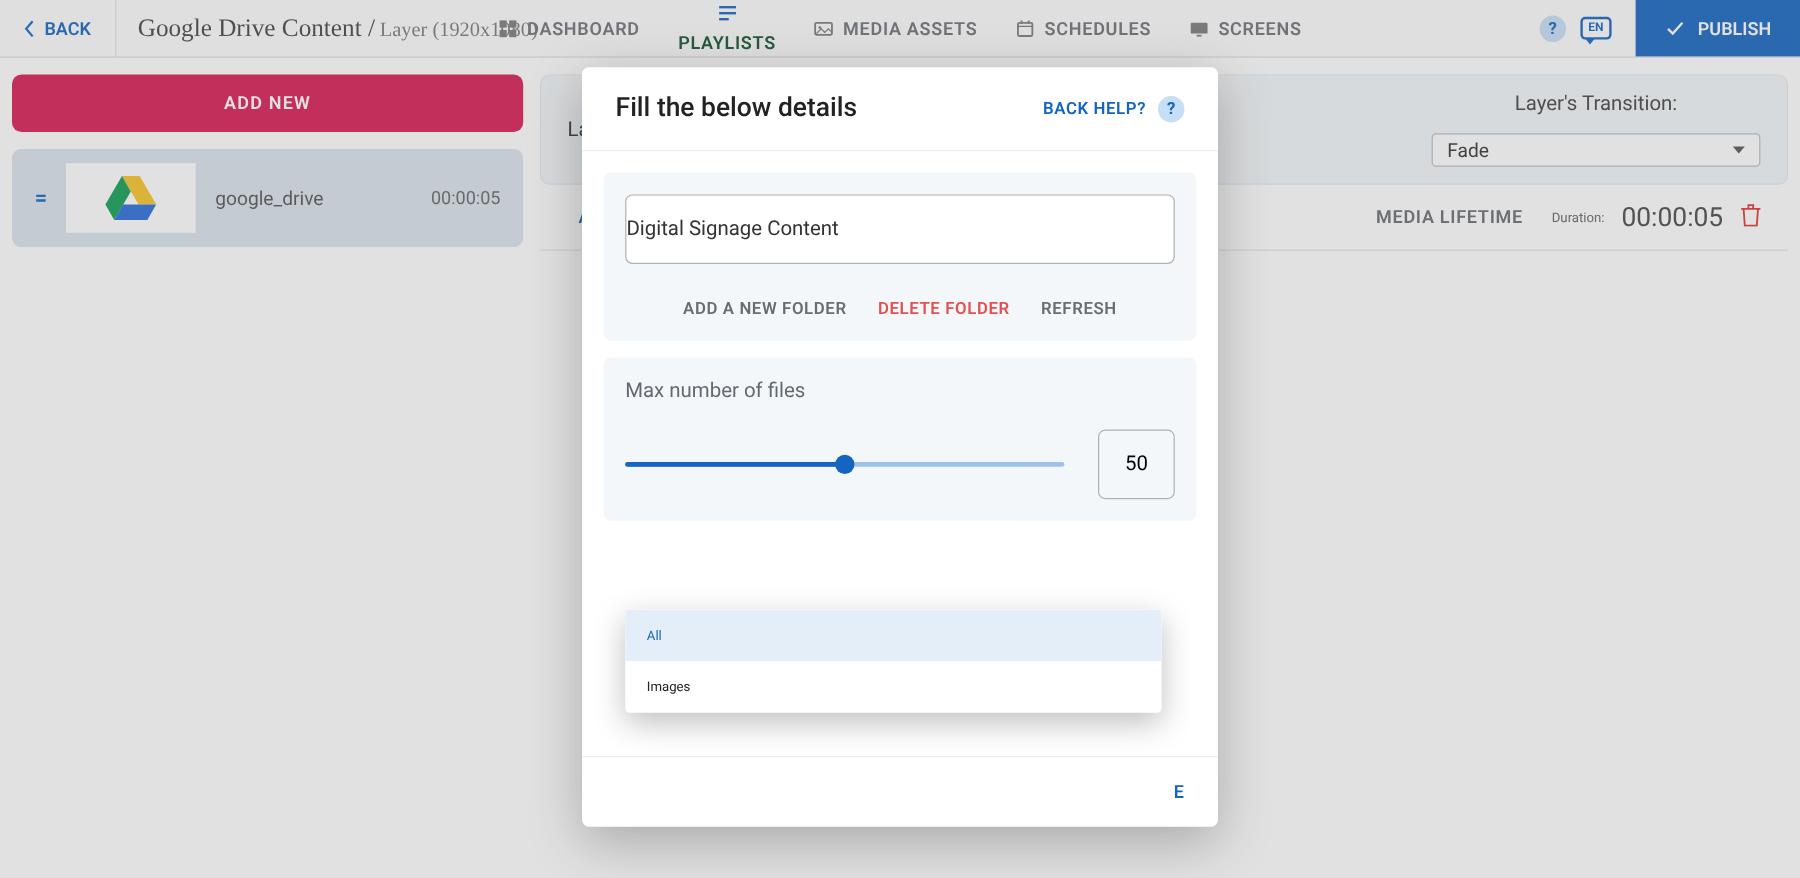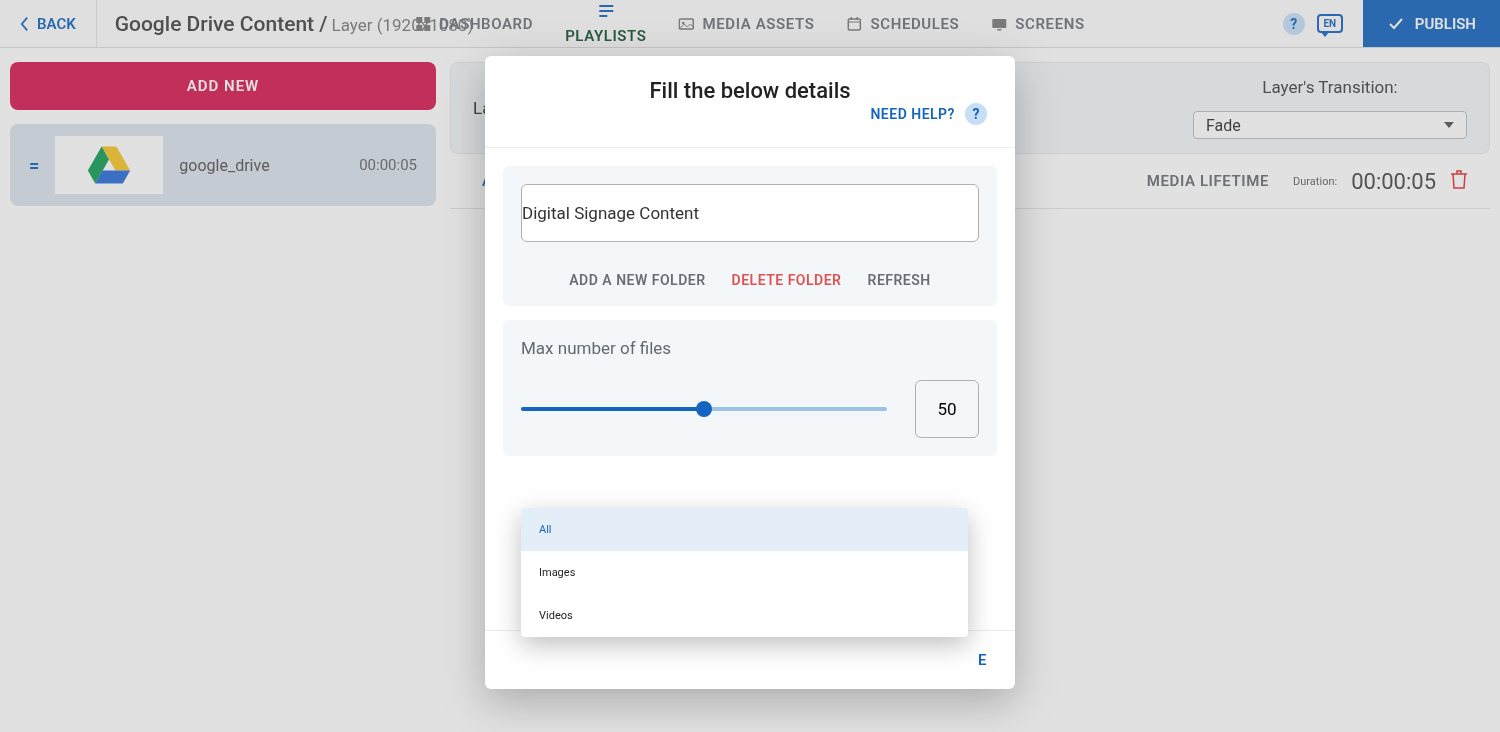--- a/index.html
+++ b/index.html
@@ -2,21 +2,21 @@
 <html><head>
 <meta charset="utf-8">
 <style>
   * { box-sizing: border-box; margin: 0; padding: 0; }
   html, body { width: 1500px; height: 732px; font-family: -apple-system, BlinkMacSystemFont, "Segoe UI", Roboto, sans-serif; background: #fff; overflow: hidden; }
   
   
   .topbar { height: 48px; display: flex; align-items: center; border-bottom: 1px solid #ddd; background: #fdfdfd; position: relative; }
   .back-btn { display: flex; align-items: center; color: #1565c0; font-size: 15px; font-weight: 600; gap: 8px; padding: 0 20px; border-right: 1px solid #e2e2e2; height: 100%; cursor: pointer; }
   .back-btn svg { width: 9px; height: 16px; }
-  .breadcrumb { padding-left: 18px; display: flex; align-items: baseline; gap: 4px; }
+  .breadcrumb { padding-left: 18px; display: flex; align-items: baseline; gap: 4px; font-family: Liberation Serif, serif; }
   .breadcrumb-main { font-size: 21px; font-weight: 500; color: #444; }
   .breadcrumb-sub { font-size: 17px; color: #7b7b7b; }
   .top-nav { position: absolute; left: 50%; transform: translateX(-50%); display: flex; gap: 0; }
   .nav-item { display: flex; align-items: center; gap: 8px; padding: 0 16px; font-size: 15px; font-weight: 600; letter-spacing: 0.6px; color: #6f7278; cursor: pointer; }
   .nav-item.active { color: #14532d; flex-direction: column; }
   .nav-item svg { width: 16px; height: 16px; }
   .top-right { margin-left: auto; display: flex; align-items: center; gap: 12px; padding-right: 0; height: 100%; }
   .help-circle { width: 22px; height: 22px; border-radius: 50%; background: #c7def7; color: #1565c0; display: flex; align-items: center; justify-content: center; font-size: 14px; font-weight: 700; cursor: pointer; }
   .lang-badge { width: 26px; height: 19px; border: 2px solid #1565c0; border-radius: 4px; color: #1565c0; font-size: 10px; font-weight: 700; display: flex; align-items: center; justify-content: center; }
   .speech-tail { width:0; height:0; border-left:4px solid transparent; border-right:4px solid transparent; border-top:5px solid #1565c0; position: relative; left:-22px; top:11px; }
@@ -48,21 +48,21 @@
   .tab.active { color:#1565c0; }
   .tab-right { margin-left:auto; display:flex; align-items:center; gap:14px; }
   .duration-label { color:#666; font-size:11px; }
   .duration-val { font-size:22px; color:#4a4a4a; }
   .trash-icon { color:#e33232; cursor:pointer; }
   .trash-icon svg { width:18px; height:20px; }
   
   
   .overlay { position:fixed; inset:0; background:rgba(120,120,120,0.22); display:flex; justify-content:center; }
   .modal { width:530px; margin-top:56px; background:#fff; border-radius:6px; box-shadow:0 12px 44px rgba(0,0,0,0.25); display:flex; flex-direction:column; height:633px; overflow:visible; }
-  .modal-header { padding:22px 28px; display:flex; align-items:center; border-bottom:1px solid #ececec;flex-direction:column; }
+  .modal-header { padding:22px 28px; display:flex; border-bottom:1px solid #ececec; }
   .modal-title { font-size:22px; color:#222; font-weight:500; }
   .modal-help { margin-left:auto; display:flex; align-items:center; gap:10px; }
   .need-help-link { color:#1565c0; font-size:14px; font-weight:600; letter-spacing:0.5px; cursor:pointer; }
   
   .modal-body { padding:18px 18px 0 18px; flex:1; display:flex; flex-direction:column; gap:14px; }
   .card-section { background:#f4f7fa; border-radius:6px; padding:18px; }
   .folder-select { border:1px solid #b0b0b0; border-radius:6px; height:58px; background:#fff; display:flex; align-items:center; padding:0 0; font-size:17px; color:#333; justify-content:space-between; cursor:pointer; }
   .folder-actions { display:flex; gap:26px; justify-content:center; margin-top:30px; }
   .folder-action { font-size:14px; font-weight:600; letter-spacing:0.5px; cursor:pointer; }
   .folder-action.add { color:#6a6d73; }
@@ -206,21 +206,21 @@
       </div>
     </div>
   </div>
 </div>
 
 <div class="overlay">
   <div class="modal">
     <div class="modal-header">
       <span class="modal-title">Fill the below details</span>
       <div class="modal-help">
-        <span class="need-help-link">NEED HELP?</span>
+        <span class="need-help-link">BACK HELP?</span>
         <div class="help-circle">?</div>
       </div>
     </div>
     <div class="modal-body">
       <div class="card-section">
         <div class="folder-select">
           <span>Digital Signage Content</span>
           <span class="caret"></span>
         </div>
         <div class="folder-actions">
@@ -242,15 +242,14 @@
       </div>
     </div>
     <div class="modal-footer">
       <span class="footer-btn save">E</span>
     </div>
   </div>
 
   <div class="popover">
     <div class="popover-item selected">All</div>
     <div class="popover-item">Images</div>
-    <div class="popover-item">Videos</div>
   </div>
 </div>
 
 </body></html>

